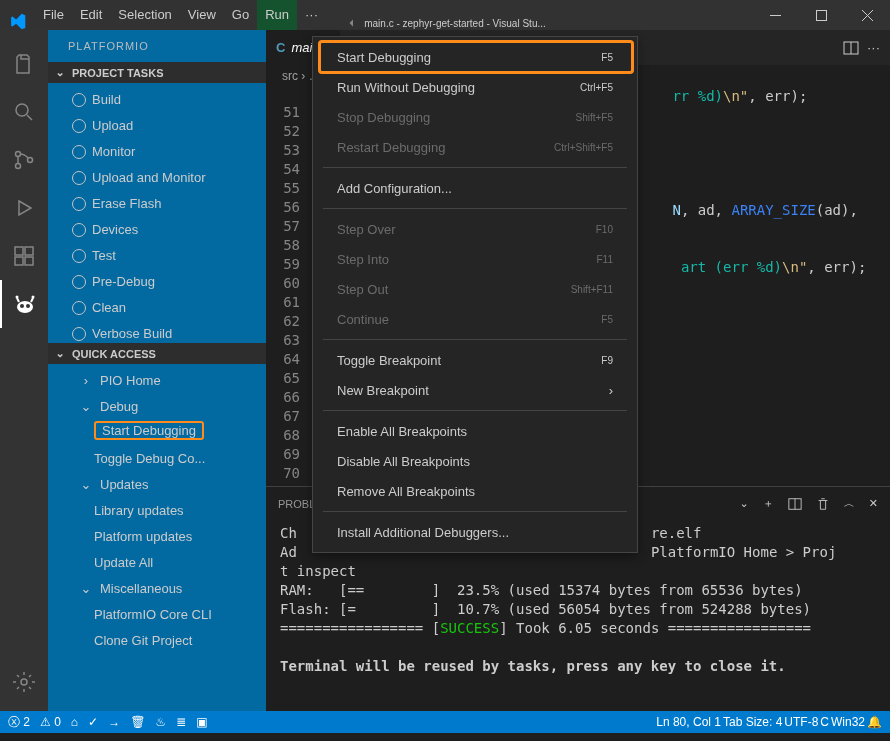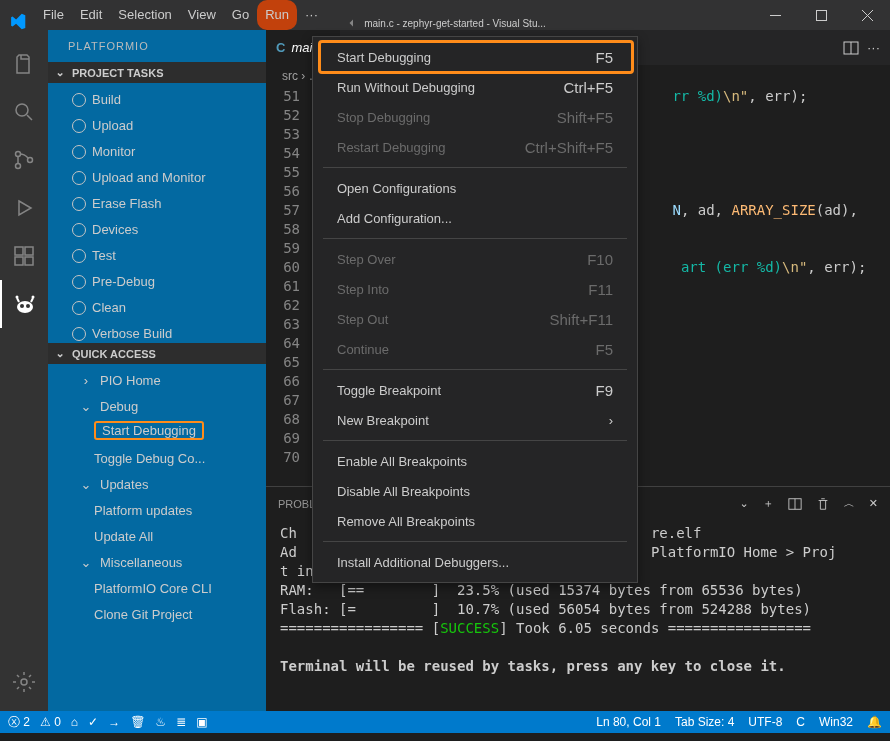--- a/index.html
+++ b/index.html
@@ -26,21 +26,21 @@
   align-items: center;
 }
 .menu-items { display: flex; }
 .menu-item {
   padding: 0 8px;
   height: 30px;
   line-height: 30px;
   color: #cccccc;
   cursor: pointer;
 }
-.menu-item.active { background: #c2410c; border-radius: 10px; }
+.menu-item.active { background: #14532d; }
 .window-title {
   position: absolute;
   left: 50%;
   transform: translateX(-50%);
   color: #cccccc;
   font-size: 10px;
   display: flex;
   align-items: center;
   gap: 6px;
 }
@@ -161,27 +161,28 @@
   display: flex;
   font-family: Consolas, monospace;
   font-size: 14px;
   overflow: hidden;
 }
 .gutter {
   width: 44px;
   text-align: right;
   color: #858585;
   padding-right: 10px;
+  margin-top: 16px;
 }
 .gutter div { height: 19px; line-height: 19px; }
 .code-lines { flex: 1; }
 .code-lines div { height: 19px; line-height: 19px; white-space: pre; }
 .c-str { color: #14b8a6; }
 .c-esc { color: #d7ba7d; }
-.c-mac { color: #fdba74; }
+.c-mac { color: #3b82f6; }
 .c-id { color: #9cdcfe; }
 .terminal-panel {
   height: 225px;
   background: #1e1e1e;
   border-top: 1px solid #414141;
   display: flex;
   flex-direction: column;
 }
 .term-tabs {
   height: 33px;
@@ -218,21 +219,21 @@
 .statusbar {
   height: 22px;
   background: #007acc;
   color: #fff;
   display: flex;
   align-items: center;
   font-size: 12px;
   padding: 0 8px;
   gap: 10px;
 }
-.statusbar .right { margin-left: auto; display: flex; gap: 14px; }
+.statusbar .right { margin-left: auto; display: flex; gap: 2px; }
 .run-menu {
   position: absolute;
   left: 312px; top: 36px;
   width: 326px;
   background: #252526;
   border: 1px solid #454545;
   box-shadow: 0 4px 10px rgba(0,0,0,.4);
   z-index: 100;
   padding: 5px 0;
 }
@@ -240,21 +241,21 @@
   height: 30px;
   display: flex;
   align-items: center;
   padding: 0 24px;
   color: #cccccc;
   cursor: pointer;
   justify-content: space-between;
 }
 .menu-row.disabled { color: #6b6b6b; cursor: default; }
 .menu-sep { height: 1px; background: #454545; margin: 5px 10px; }
-.menu-shortcut { color: inherit; font-size: 15px; }
+.menu-shortcut { color: inherit; font-size: 10px; }
 .menu-highlight {
   position: absolute;
   border: 3px solid #ff8c1a;
   border-radius: 4px;
   left: 318px; top: 40px;
   width: 316px; height: 34px;
   z-index: 101;
   pointer-events: none;
 }
 svg { display: block; }
@@ -314,23 +315,20 @@
     <div class="menu-row disabled">
       <span>Stop Debugging</span>
       <span class="menu-shortcut">Shift+F5</span>
     </div>
     <div class="menu-row disabled">
       <span>Restart Debugging</span>
       <span class="menu-shortcut">Ctrl+Shift+F5</span>
     </div>
     <div class="menu-sep"></div>
     <div class="menu-row">
-      <span>Open Configurations</span>
-    </div>
-    <div class="menu-row">
       <span>Add Configuration...</span>
     </div>
     <div class="menu-sep"></div>
     <div class="menu-row disabled">
       <span>Step Over</span>
       <span class="menu-shortcut">F10</span>
     </div>
     <div class="menu-row disabled">
       <span>Step Into</span>
       <span class="menu-shortcut">F11</span>
@@ -483,20 +481,21 @@
       <span>Debug</span>
     </div>
     <div class="tree-item deep">
       <span class="highlight-box" style="padding:0 6px;">Start Debugging</span>
     </div>
     <div class="tree-item deep">Toggle Debug Co...</div>
     <div class="tree-item nested">
       <span class="chevron">⌄</span>
       <span>Updates</span>
     </div>
+    <div class="tree-item deep">Library updates</div>
     <div class="tree-item deep">Platform updates</div>
     <div class="tree-item deep">Update All</div>
     <div class="tree-item nested">
       <span class="chevron">⌄</span>
       <span>Miscellaneous</span>
     </div>
     <div class="tree-item deep">PlatformIO Core CLI</div>
     <div class="tree-item deep">Clone Git Project</div>
   </div>
 

